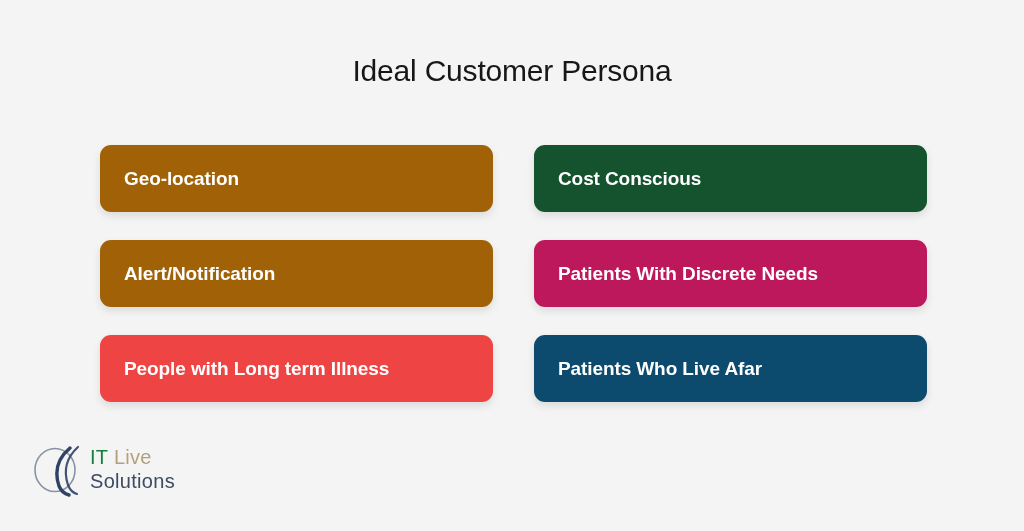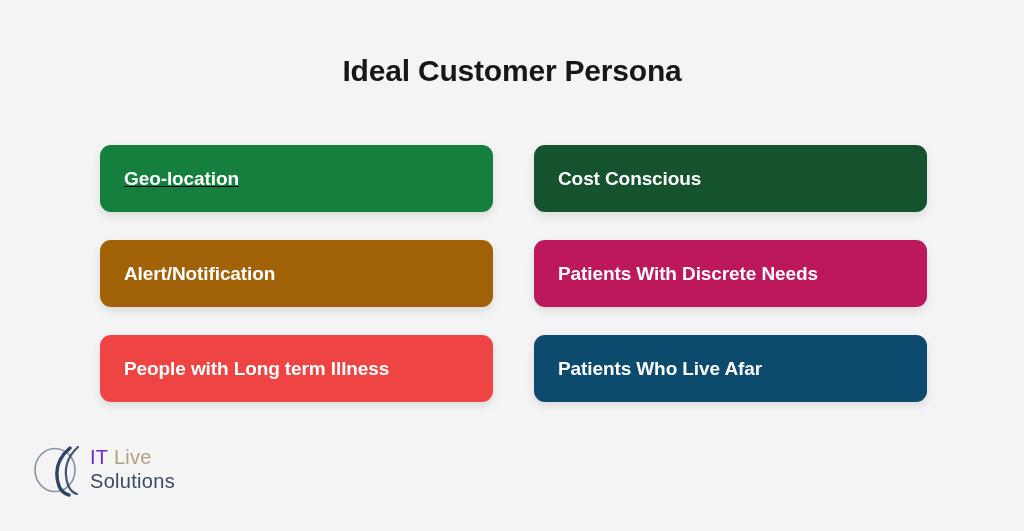--- a/index.html
+++ b/index.html
@@ -23,21 +23,21 @@
   }
 
   
   .page-title {
     position: absolute;
     left: 0;
     top: 52px;
     width: 1024px;
     text-align: center;
     font-size: 30px;
-    font-weight: bold;
+    font-weight: normal;
     color: #171717;
     letter-spacing: -0.2px;
     line-height: 38px;
   }
 
   
   .persona-grid {
     position: absolute;
     left: 100px;
     top: 145px;
@@ -94,36 +94,36 @@
     white-space: nowrap;
     margin-bottom: 4px;
   }
   .brand-line-two {
     font-size: 20px;
     letter-spacing: 0.3px;
     white-space: nowrap;
     color: #3c4a63;
   }
   .brand-it {
-    color: #6d28d9;
+    color: #15803d;
   }
   .brand-path {
     color: #b4a07c;
   }
 </style>
 </head>
 <body style="background: rgb(244, 244, 244);">
 
 <div class="slide">
 
   <div class="page-title" style="color: rgb(23, 23, 23);">Ideal Customer Persona</div>
 
   <div class="persona-grid">
 
-    <div class="persona-card" style="background-color: #15803d; text-decoration: underline;">
+    <div class="persona-card" style="background-color: #a16207;">
       <span class="persona-card-label">Geo-location</span>
     </div>
 
     <div class="persona-card" style="background-color: #14532d;">
       <span class="persona-card-label">Cost Conscious</span>
     </div>
 
     <div class="persona-card" style="background-color: #a16207;">
       <span class="persona-card-label">Alert/Notification</span>
     </div>

